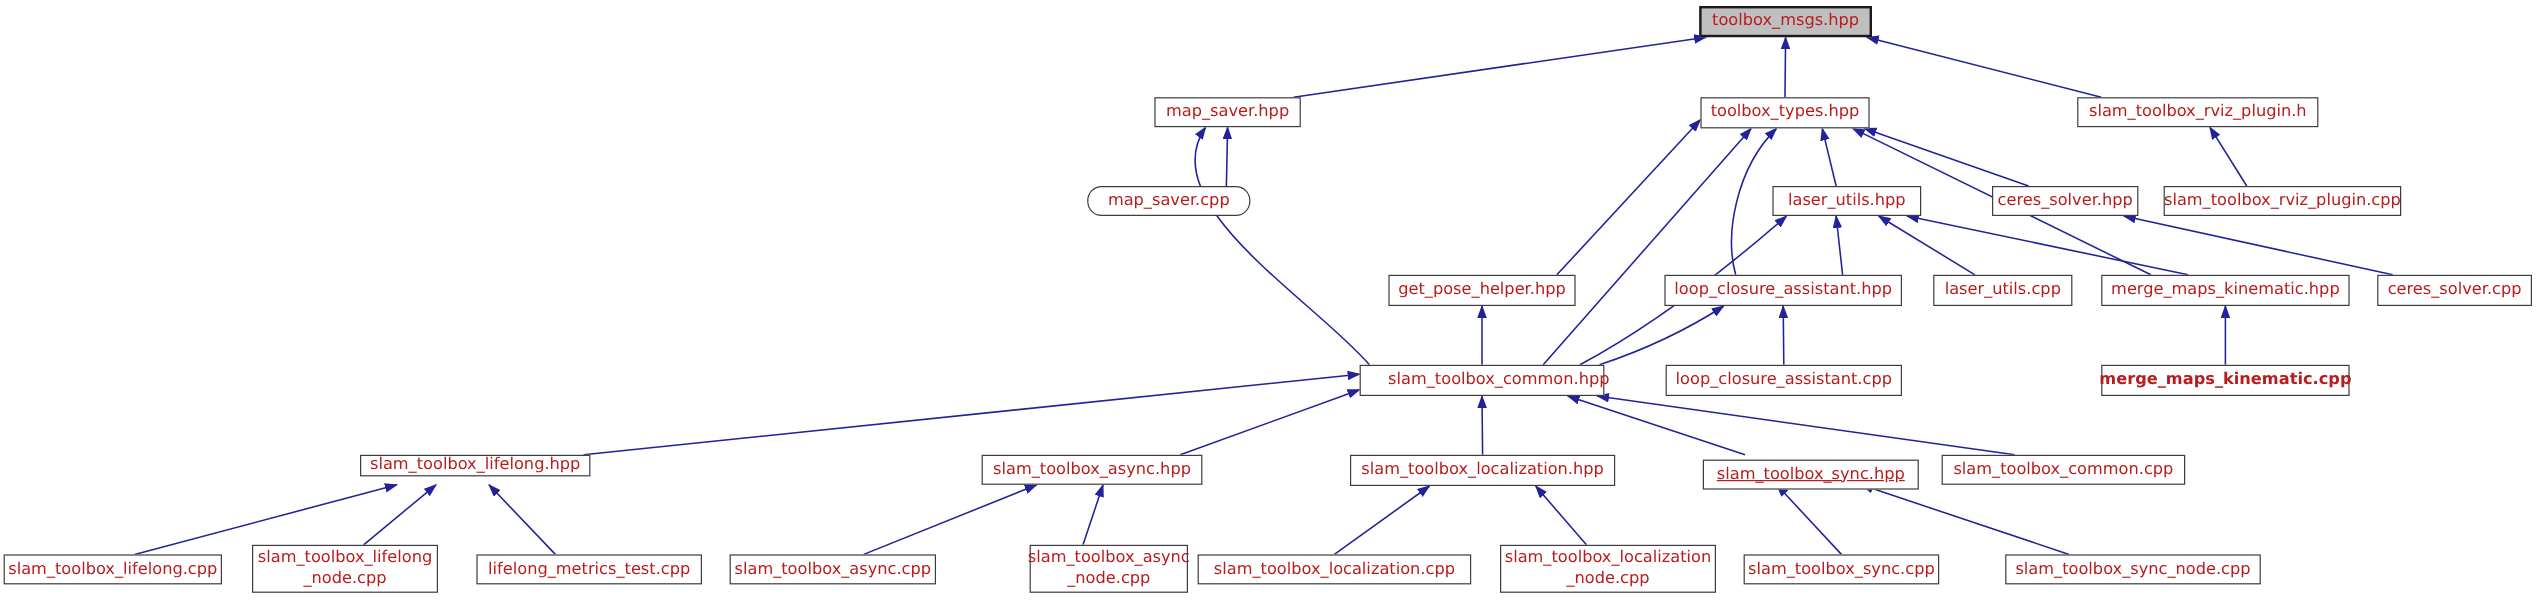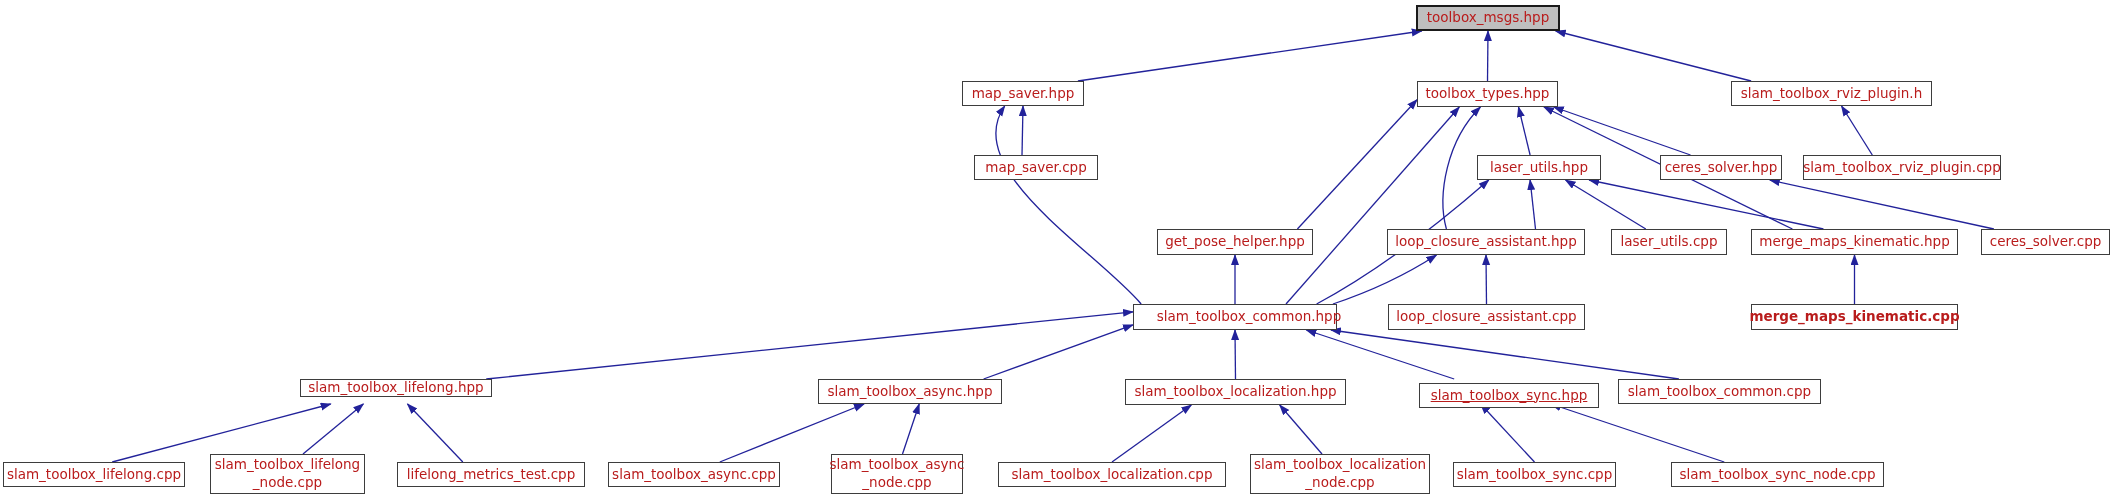--- a/index.html
+++ b/index.html
@@ -81,21 +81,21 @@
     </div>
     <div class="node" style="left: 962px; top: 81px; width: 122px; height: 25px;">
       <div class="lbl">map_saver.hpp</div>
     </div>
     <div class="node" style="left: 1417px; top: 81px; width: 141px; height: 26px;">
       <div class="lbl">toolbox_types.hpp</div>
     </div>
     <div class="node" style="left: 1731px; top: 81px; width: 201px; height: 25px;">
       <div class="lbl">slam_toolbox_rviz_plugin.h</div>
     </div>
-    <div class="node" style="left: 974px; top: 155px; width: 124px; height: 25px;">
+    <div class="node" style="left: 906px; top: 155px; width: 136px; height: 25px; border-radius: 12px;">
       <div class="lbl">map_saver.cpp</div>
     </div>
     <div class="node" style="left: 1477px; top: 155px; width: 124px; height: 25px;">
       <div class="lbl">laser_utils.hpp</div>
     </div>
     <div class="node" style="left: 1660px; top: 155px; width: 122px; height: 25px;">
       <div class="lbl">ceres_solver.hpp</div>
     </div>
     <div class="node" style="left: 1803px; top: 155px; width: 198px; height: 25px; justify-content: center;">
       <div class="lbl">slam_toolbox_rviz_plugin.cpp</div>
@@ -145,21 +145,21 @@
     <div class="node" style="left: 210px; top: 454px; width: 155px; height: 40px;">
       <div class="lbl">slam_toolbox_lifelong</div>
       <div class="lbl">_node.cpp</div>
     </div>
     <div class="node" style="left: 397px; top: 462px; width: 188px; height: 25px;">
       <div class="lbl">lifelong_metrics_test.cpp</div>
     </div>
     <div class="node" style="left: 608px; top: 462px; width: 172px; height: 25px;">
       <div class="lbl">slam_toolbox_async.cpp</div>
     </div>
-    <div class="node" style="left: 831px; top: 454px; width: 132px; height: 40px;">
+    <div class="node" style="left: 858px; top: 454px; width: 132px; height: 40px;">
       <div class="lbl">slam_toolbox_async</div>
       <div class="lbl">_node.cpp</div>
     </div>
     <div class="node" style="left: 998px; top: 462px; width: 228px; height: 25px;">
       <div class="lbl">slam_toolbox_localization.cpp</div>
     </div>
     <div class="node" style="left: 1250px; top: 454px; width: 180px; height: 40px;">
       <div class="lbl">slam_toolbox_localization</div>
       <div class="lbl">_node.cpp</div>
     </div>

